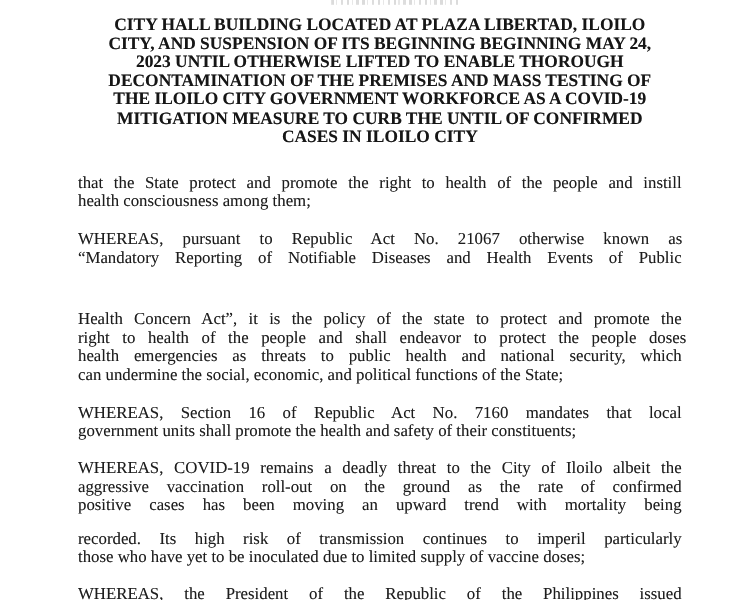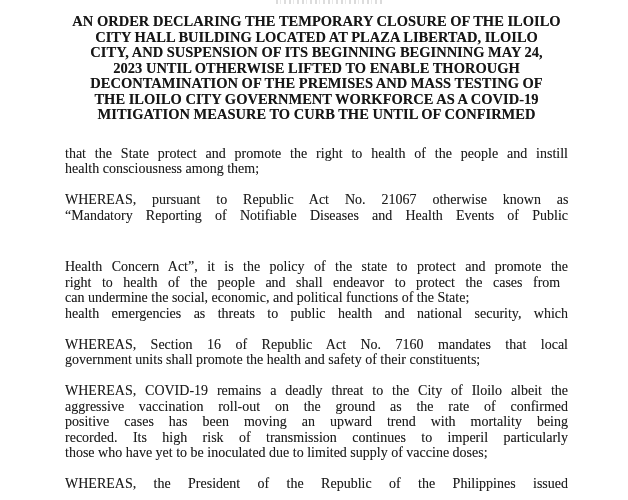--- a/index.html
+++ b/index.html
@@ -62,53 +62,53 @@
   .line[data-fit="justify"]{ text-align: left; }
 </style>
 </head>
 <body>
 
 <div class="sheet">
 
   <div class="cutoff-fragment"></div>
 
   <div class="title-block">
-    <div class="line" data-fit="center"><span>AN ORDER DECLARING THE TEMPORARY CLOSURE OF THE ILOILO</span></div>
     <div class="line" data-fit="center"><span>CITY HALL BUILDING LOCATED AT PLAZA LIBERTAD, ILOILO</span></div>
     <div class="line" data-fit="center"><span>CITY, AND SUSPENSION OF ITS BEGINNING BEGINNING MAY 24,</span></div>
     <div class="line" data-fit="center"><span>2023 UNTIL OTHERWISE LIFTED TO ENABLE THOROUGH</span></div>
     <div class="line" data-fit="center"><span>DECONTAMINATION OF THE PREMISES AND MASS TESTING OF</span></div>
     <div class="line" data-fit="center"><span>THE ILOILO CITY GOVERNMENT WORKFORCE AS A COVID-19</span></div>
     <div class="line" data-fit="center"><span>MITIGATION MEASURE TO CURB THE UNTIL OF CONFIRMED</span></div>
+    <div class="line" data-fit="center"><span>CASES IN ILOILO CITY</span></div>
   </div>
 
   <div class="paragraph">
     <div class="line" data-fit="justify" style="word-spacing: 5.38058px;"><span>that the State protect and promote the right to health of the people and instill</span></div>
     <div class="line" data-fit="left"><span>health consciousness among them;</span></div>
   </div>
 
   <div class="paragraph">
     <div class="line" data-fit="justify" style="word-spacing: 12.4392px;"><span>WHEREAS, pursuant to Republic Act No. 21067 otherwise known as</span></div>
     <div class="line" data-fit="justify" style="word-spacing: 9.70833px;"><span>“Mandatory Reporting of Notifiable Diseases and Health Events of Public</span></div>
     <div class="line" data-fit="justify" style="word-spacing: 5.90848px; margin-top: 36px;"><span>Health Concern Act”, it is the policy of the state to protect and promote the</span></div>
-    <div class="line" data-fit="justify" style="word-spacing: 6.96274px;"><span>right to health of the people and shall endeavor to protect the cases from</span></div>
+    <div class="line" data-fit="justify" style="word-spacing: 6.96274px;"><span>right to health of the people and shall endeavor to protect the people doses</span></div>
+    <div class="line" data-fit="justify" style="word-spacing: 8.85781px;"><span>health emergencies as threats to public health and national security, which</span></div>
     <div class="line" data-fit="left"><span>can undermine the social, economic, and political functions of the State;</span></div>
-    <div class="line" data-fit="justify" style="word-spacing: 8.85781px;"><span>health emergencies as threats to public health and national security, which</span></div>
   </div>
 
   <div class="paragraph">
     <div class="line" data-fit="justify" style="word-spacing: 10.9516px;"><span>WHEREAS, Section 16 of Republic Act No. 7160 mandates that local</span></div>
     <div class="line" data-fit="left"><span>government units shall promote the health and safety of their constituents;</span></div>
   </div>
 
   <div class="paragraph">
     <div class="line" data-fit="justify" style="word-spacing: 5.40104px;"><span>WHEREAS, COVID-19 remains a deadly threat to the City of Iloilo albeit the</span></div>
     <div class="line" data-fit="justify" style="word-spacing: 11.2688px;"><span>aggressive vaccination roll-out on the ground as the rate of confirmed</span></div>
     <div class="line" data-fit="justify" style="word-spacing: 11.4969px;"><span>positive cases has been moving an upward trend with mortality being</span></div>
-    <div class="line" data-fit="justify" style="word-spacing: 11.9097px;"><span>recorded. Its high risk of transmission continues to imperil particularly</span></div>
+    <div class="line" data-fit="justify" style="word-spacing: 11.9097px; margin-top: 12px;"><span>recorded. Its high risk of transmission continues to imperil particularly</span></div>
     <div class="line" data-fit="left"><span>those who have yet to be inoculated due to limited supply of vaccine doses;</span></div>
   </div>
 
   <div class="paragraph">
     <div class="line" data-fit="justify" style="word-spacing: 13.8941px;"><span>WHEREAS, the President of the Republic of the Philippines issued</span></div>
   </div>
 
 </div>
 
 </body></html>

